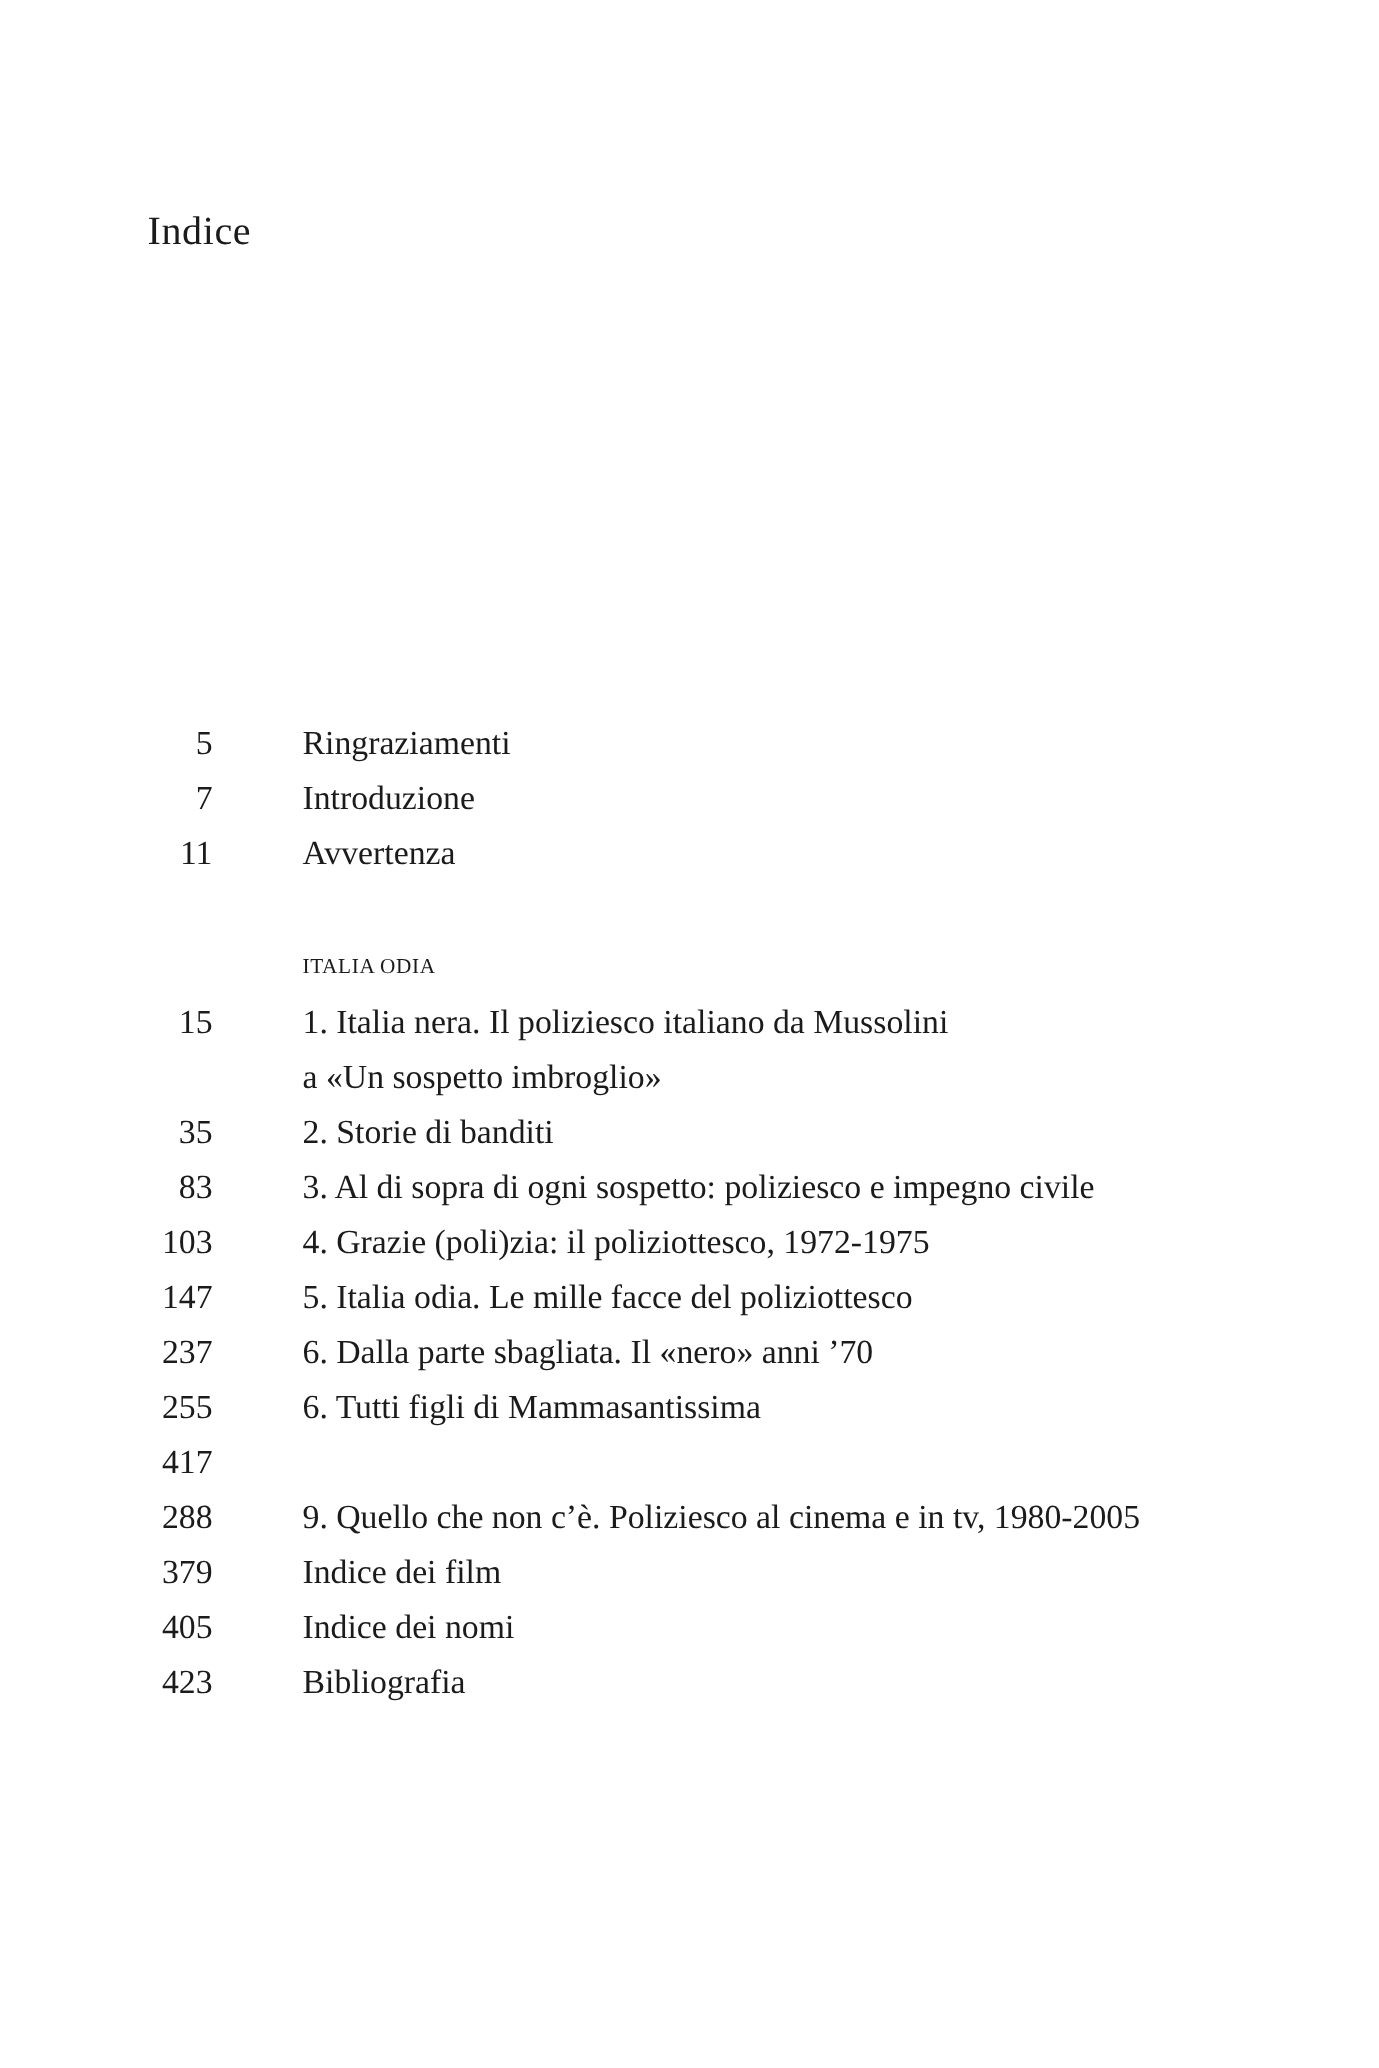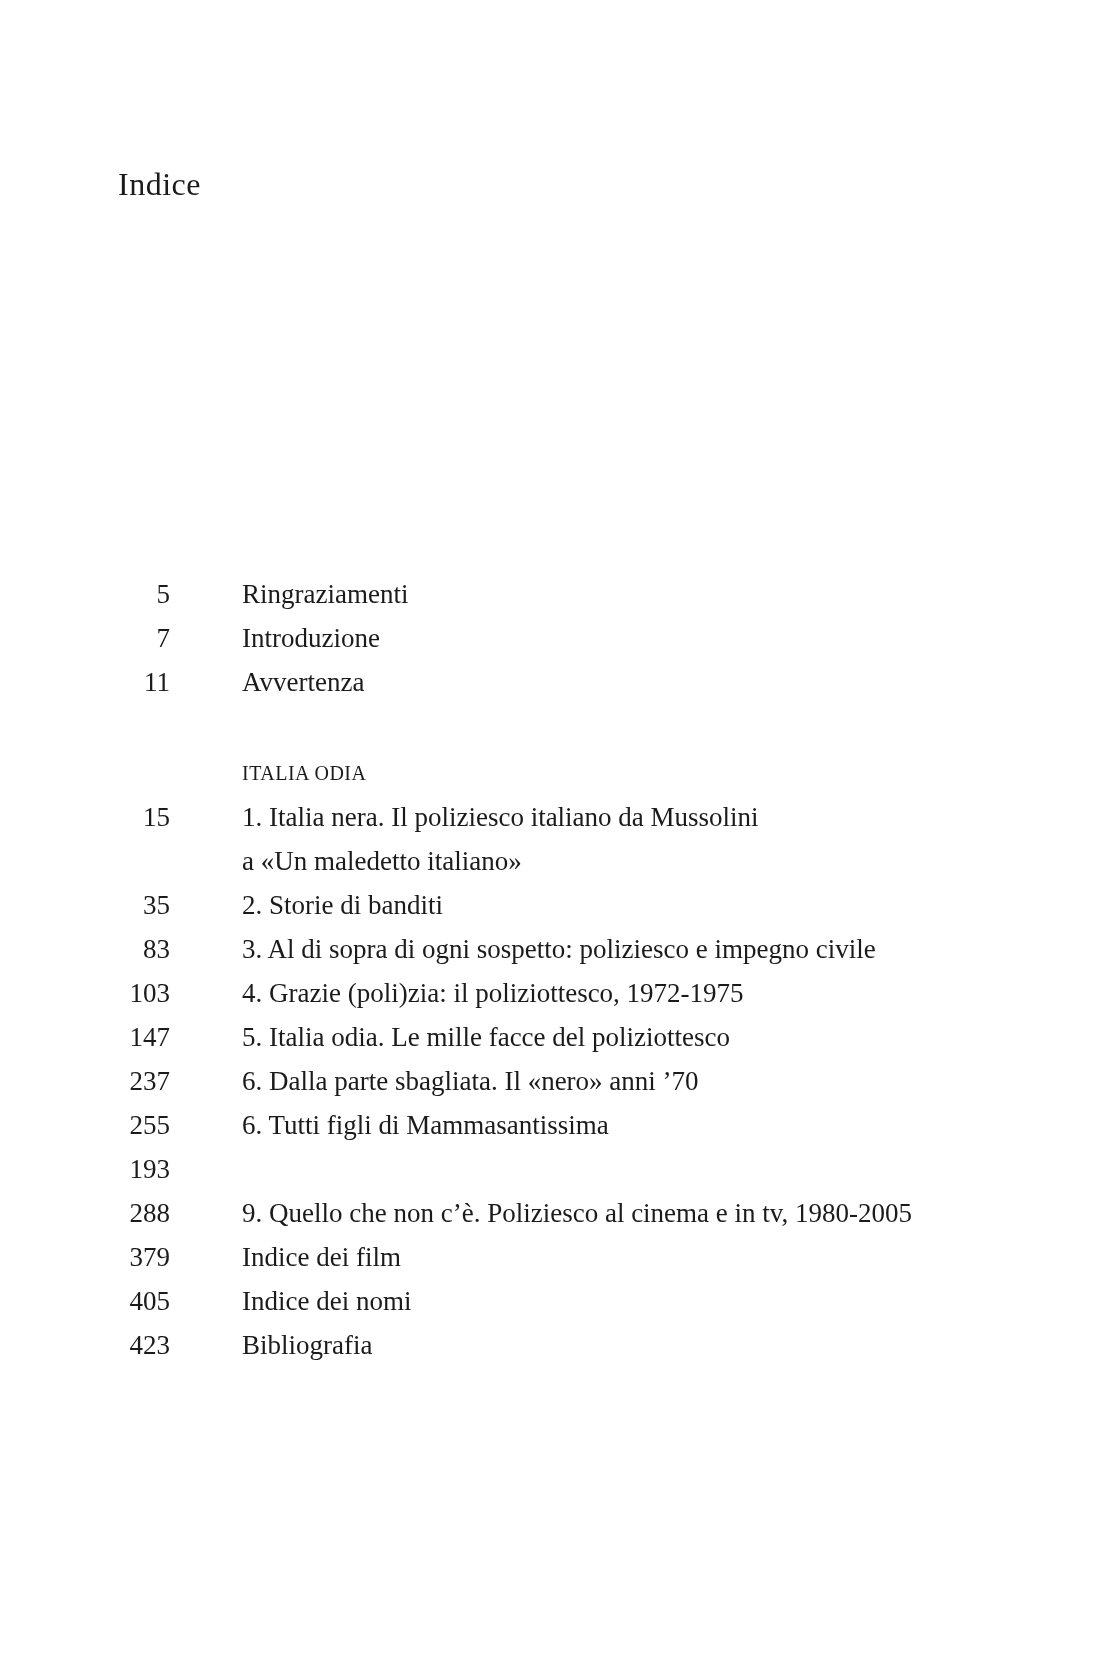--- a/index.html
+++ b/index.html
@@ -43,21 +43,21 @@
     width: 170px;
     text-align: right;
   }
   .entry-title {
     margin-left: 72px;
   }
   .spacer {
     height: 47px;
   }
   .section-header {
-    font-size: 20px;
+    font-size: 17px;
     letter-spacing: 0.5px;
   }
 </style>
 </head>
 <body>
 
 <div class="page">
 
   <h1 class="doc-title">Indice</h1>
 
@@ -82,21 +82,21 @@
       <span class="num"></span>
       <span class="entry-title section-header">ITALIA ODIA</span>
     </div>
 
     <div class="row">
       <span class="num">15</span>
       <span class="entry-title">1. Italia nera. Il poliziesco italiano da Mussolini</span>
     </div>
     <div class="row">
       <span class="num"></span>
-      <span class="entry-title">a «Un maledetto italiano»</span>
+      <span class="entry-title">a «Un sospetto imbroglio»</span>
     </div>
     <div class="row">
       <span class="num">35</span>
       <span class="entry-title">2. Storie di banditi</span>
     </div>
     <div class="row">
       <span class="num">83</span>
       <span class="entry-title">3. Al di sopra di ogni sospetto: poliziesco e impegno civile</span>
     </div>
     <div class="row">
@@ -109,21 +109,21 @@
     </div>
     <div class="row">
       <span class="num">237</span>
       <span class="entry-title">6. Dalla parte sbagliata. Il «nero» anni ’70</span>
     </div>
     <div class="row">
       <span class="num">255</span>
       <span class="entry-title">6. Tutti figli di Mammasantissima</span>
     </div>
     <div class="row">
-      <span class="num">193</span>
+      <span class="num">417</span>
     </div>
     <div class="row">
       <span class="num">288</span>
       <span class="entry-title">9. Quello che non c’è. Poliziesco al cinema e in tv, 1980-2005</span>
     </div>
     <div class="row">
       <span class="num">379</span>
       <span class="entry-title">Indice dei film</span>
     </div>
     <div class="row">

